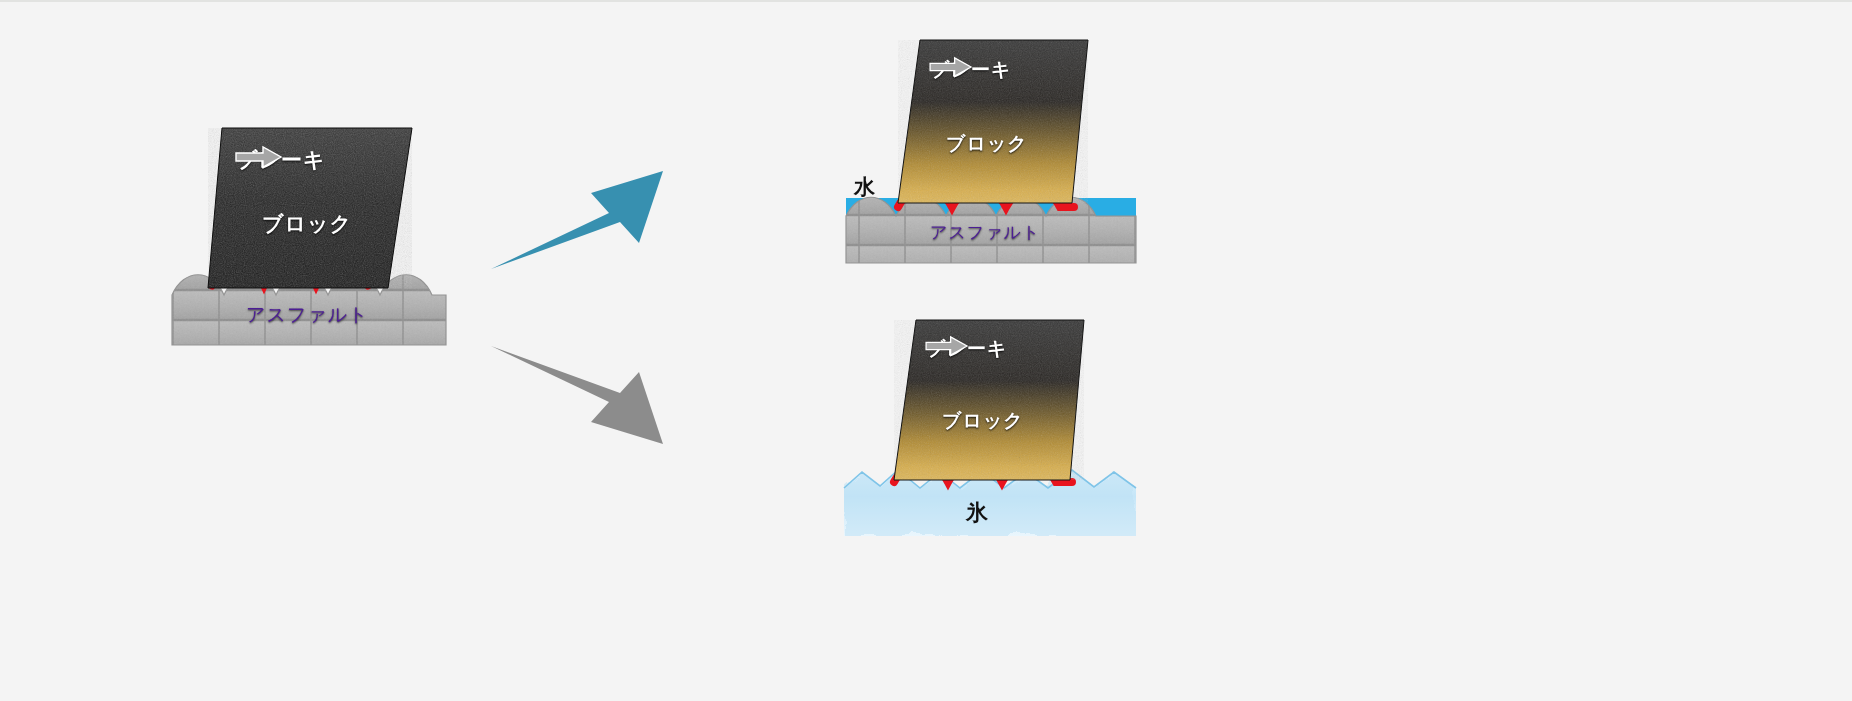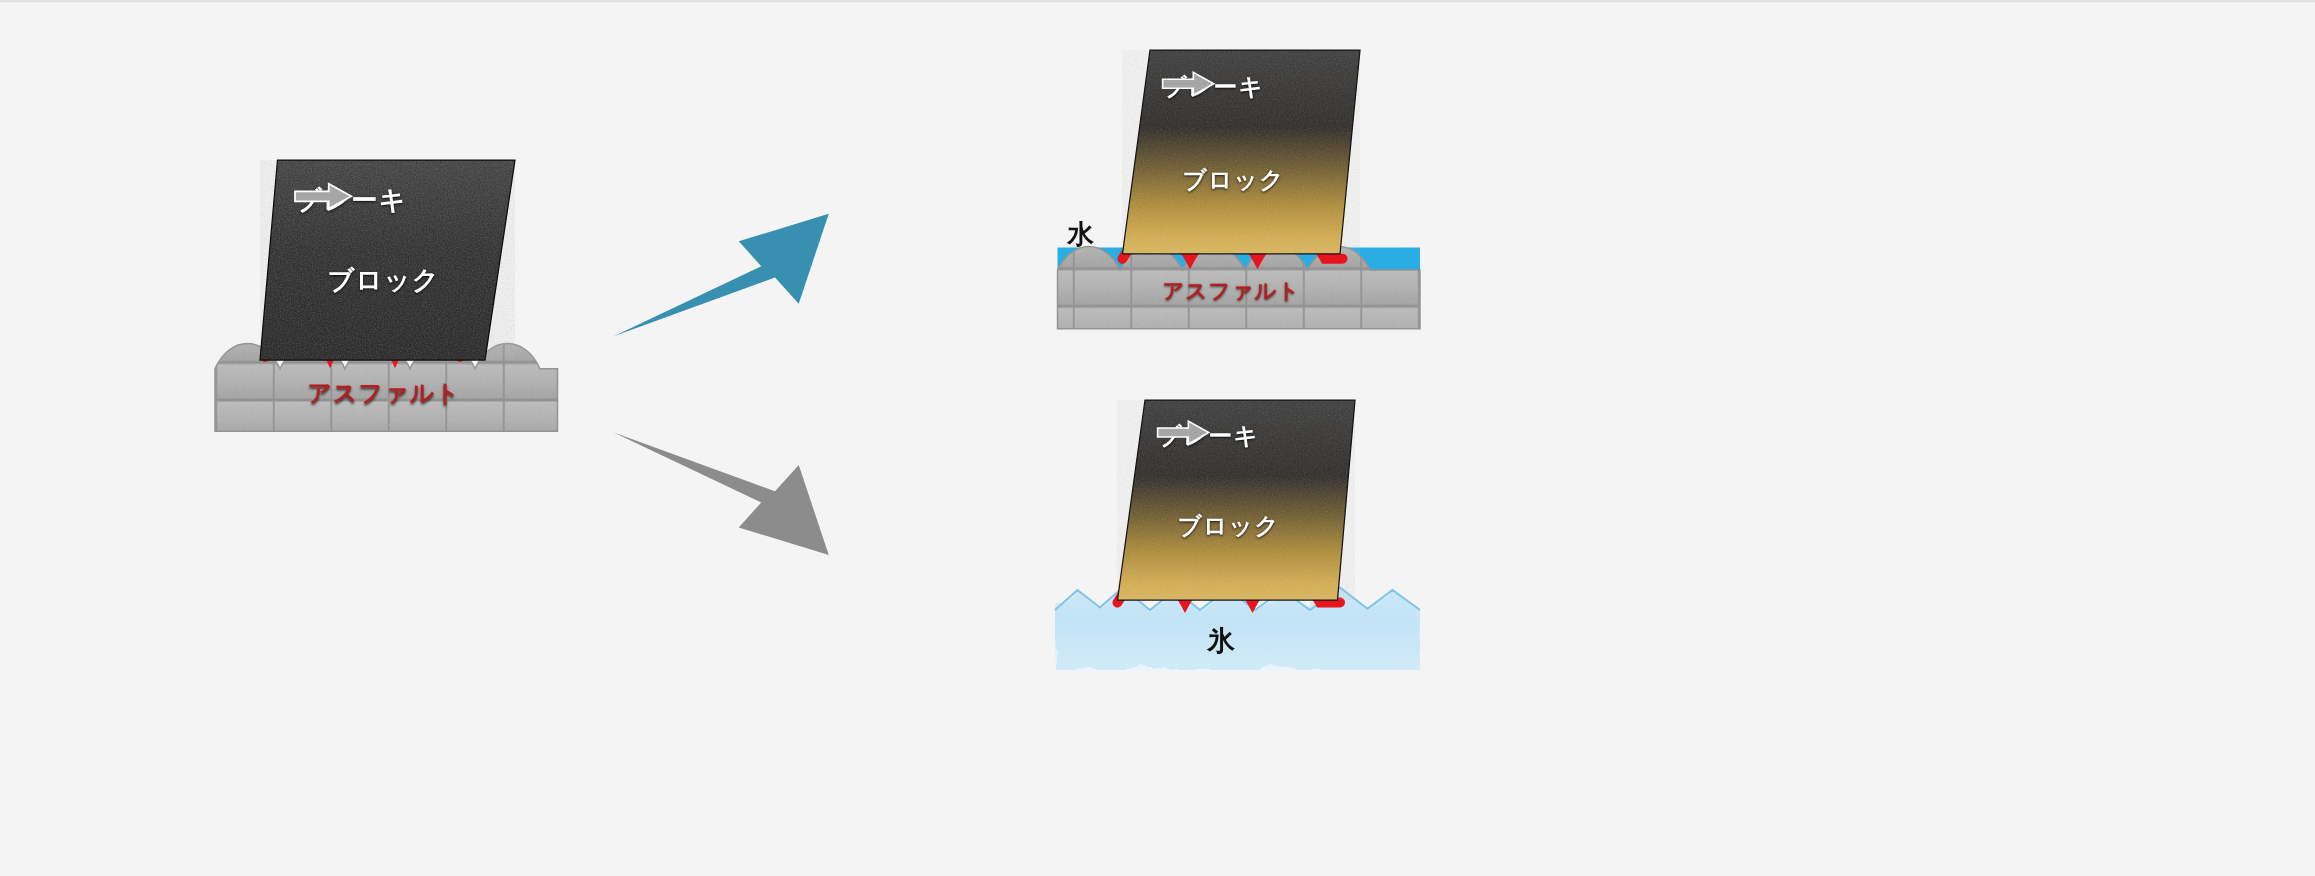--- a/index.html
+++ b/index.html
@@ -22,21 +22,21 @@
     position:absolute;color:#ffffff;font-weight:700;
     white-space:nowrap;letter-spacing:1px;
     text-shadow:0 1px 2px rgba(0,0,0,.85);
     pointer-events:none;
   }
   .brake-row{display:flex;align-items:center;gap:6px;}
   .brake-arrow{display:inline-block;}
 
   
   .ground-label{
-    position:absolute;color:#b91c1c;font-weight:700;white-space:nowrap;
+    position:absolute;color:#4c1d95;font-weight:400;white-space:nowrap;
     letter-spacing:1px;text-shadow:0 1px 2px rgba(0,0,0,.7);
   }
   .dark-label{
     position:absolute;color:#111111;font-weight:700;white-space:nowrap;
     letter-spacing:1px;
   }
 
   
   .flowarrow{position:absolute;}
 </style>

